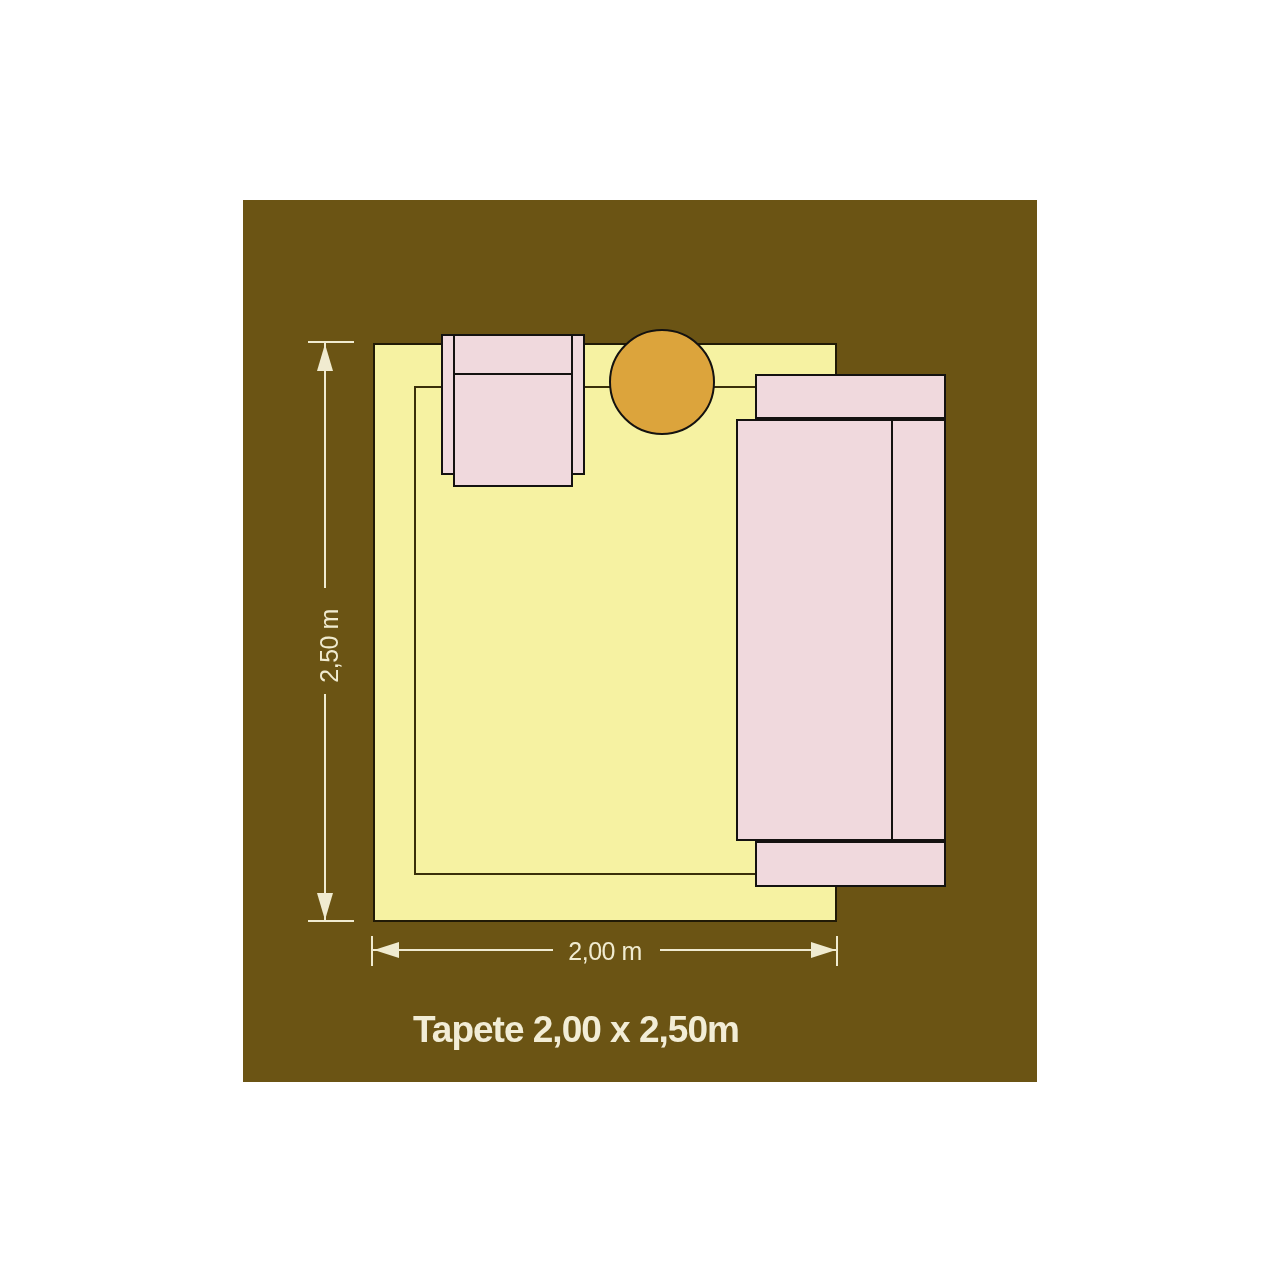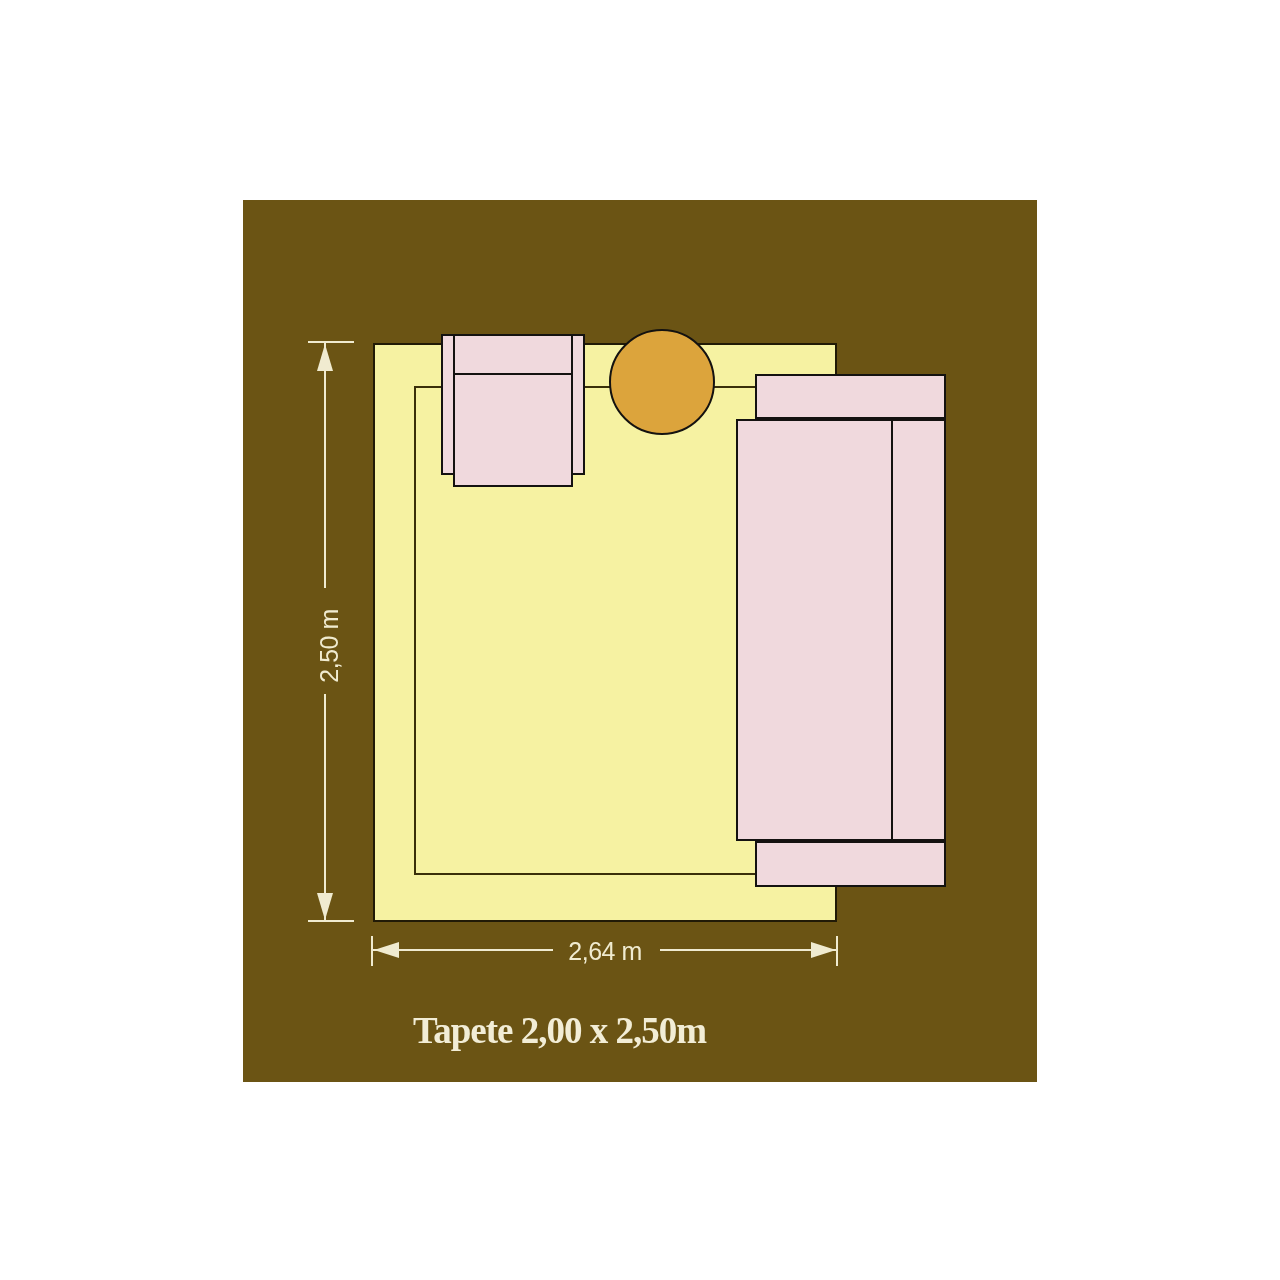--- a/index.html
+++ b/index.html
@@ -54,21 +54,21 @@
   .arrow-left{left:374px;top:942px;border-width:8px 25px 8px 0;
     border-color:transparent #F0EBD0 transparent transparent;}
   .arrow-right{left:811px;top:942px;border-width:8px 0 8px 25px;
     border-color:transparent transparent transparent #F0EBD0;}
 
   .dim-label{color:#F0EBD0;font-size:25px;letter-spacing:-0.5px;white-space:nowrap;}
   .v-label{left:329px;top:646px;transform:translate(-50%,-50%) rotate(-90deg);}
   .h-label{left:605px;top:951px;transform:translate(-50%,-50%);}
 
   .caption{left:413px;top:1009px;color:#F2EDD6;font-size:37px;font-weight:bold;
-    letter-spacing:-1px;white-space:nowrap;font-family:Liberation Serif, serif;}
+    letter-spacing:-1px;white-space:nowrap;}
 </style>
 </head>
 <body>
 
 <div class="abs floor"></div>
 
 <div class="abs rug"></div>
 <div class="abs rug-inner"></div>
 
 <div>
@@ -94,19 +94,19 @@
   <div class="abs dim-label v-label">2,50 m</div>
   <div class="abs dim vline2"></div>
   <div class="abs arrow arrow-down"></div>
   <div class="abs dim vtick-bottom"></div>
 </div>
 
 <div>
   <div class="abs dim htick-left"></div>
   <div class="abs arrow arrow-left"></div>
   <div class="abs dim hline1"></div>
-  <div class="abs dim-label h-label">2,64 m</div>
+  <div class="abs dim-label h-label">2,00 m</div>
   <div class="abs dim hline2"></div>
   <div class="abs arrow arrow-right"></div>
   <div class="abs dim htick-right"></div>
 </div>
 
 <div class="abs caption">Tapete 2,00 x 2,50m</div>
 
 </body></html>

